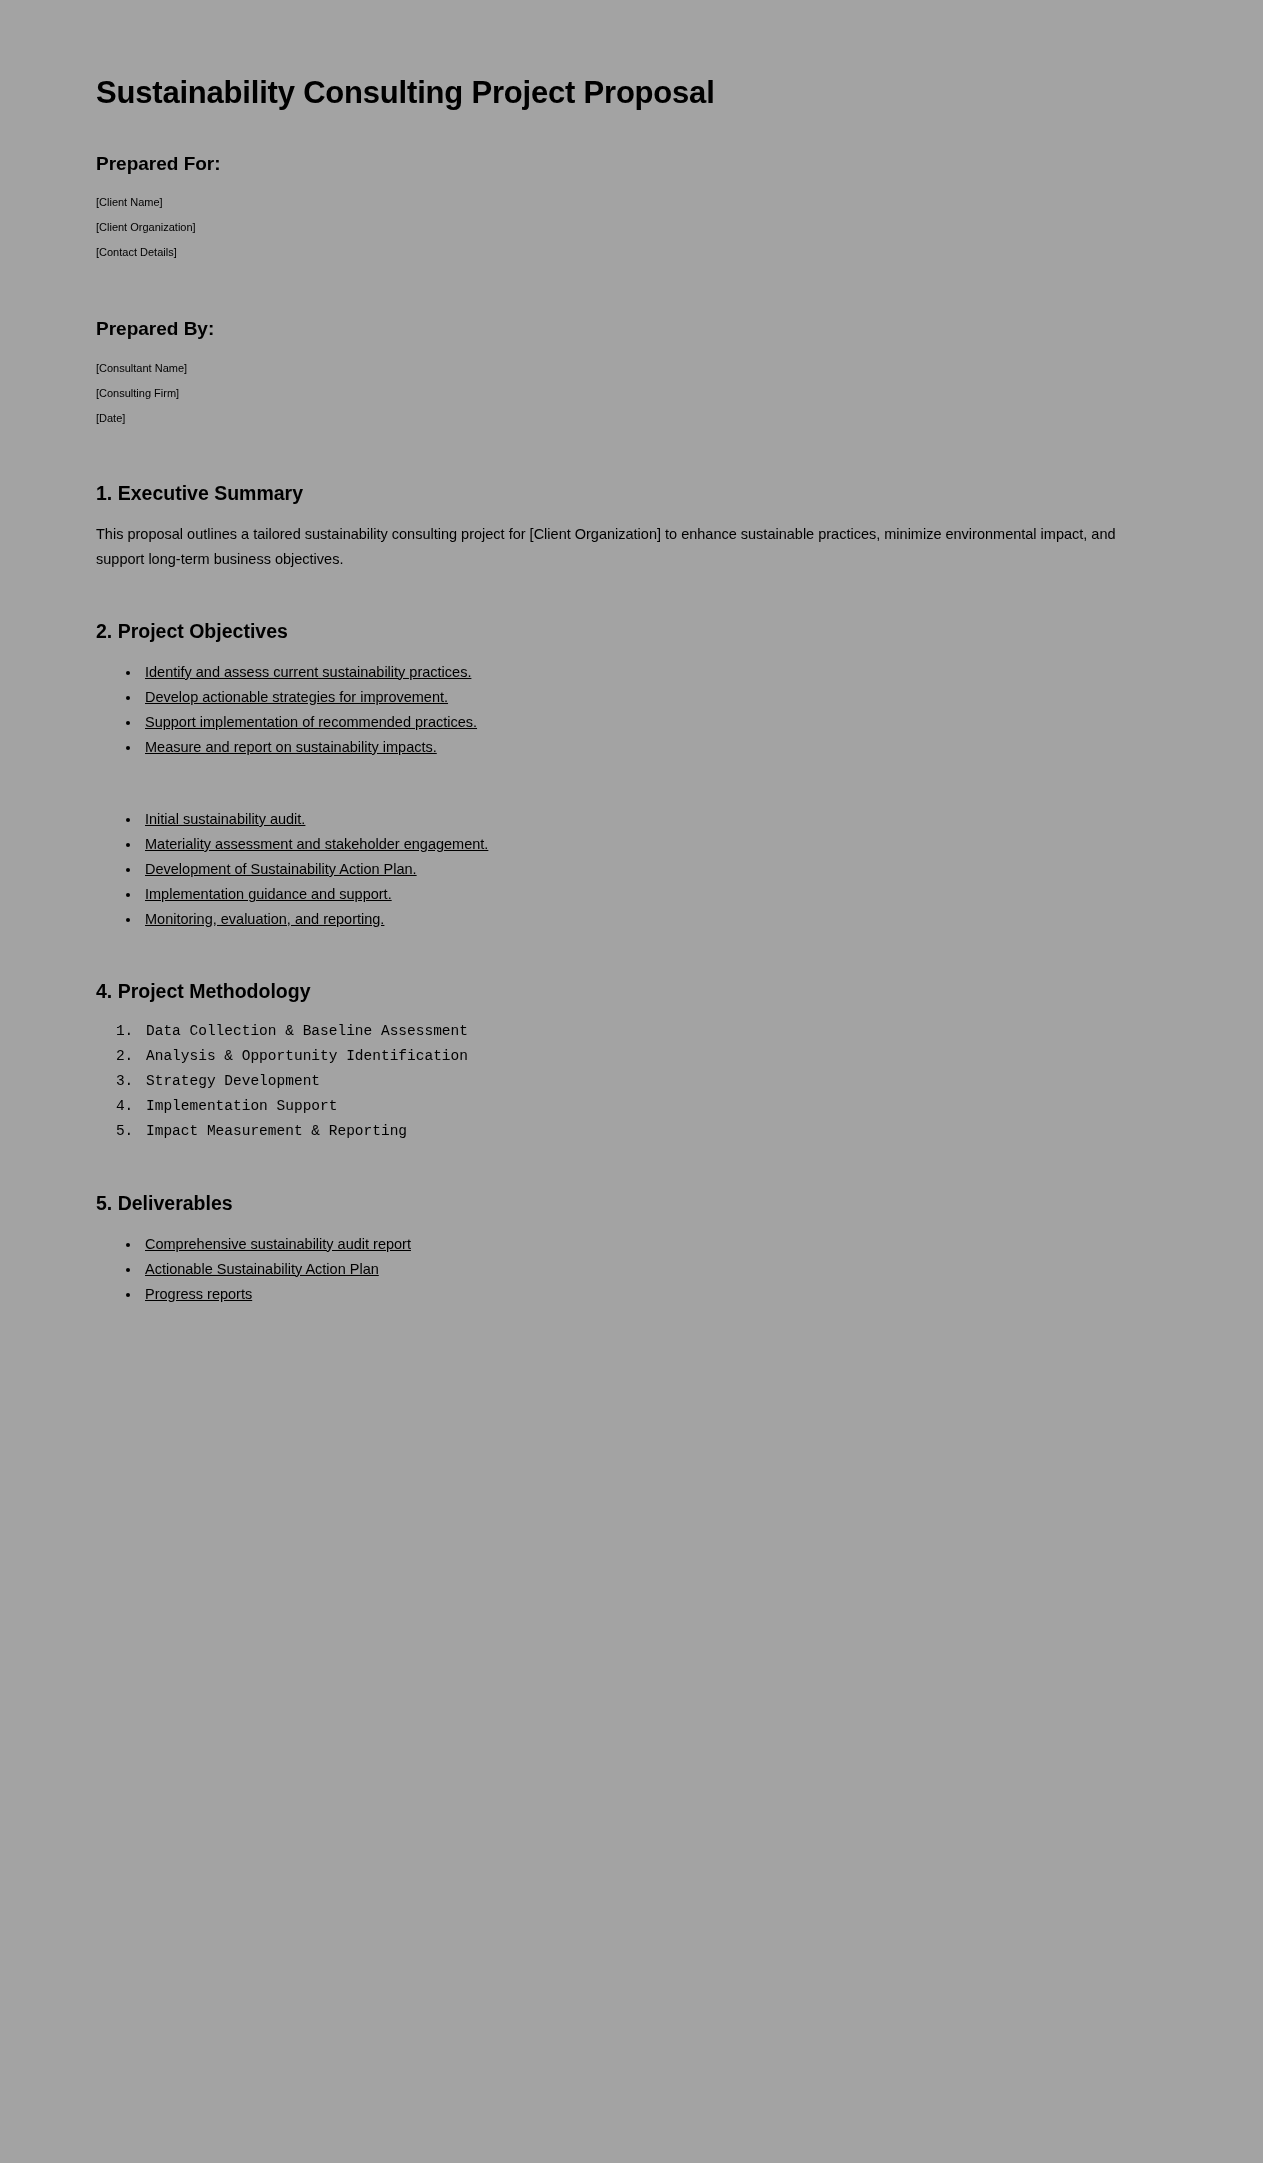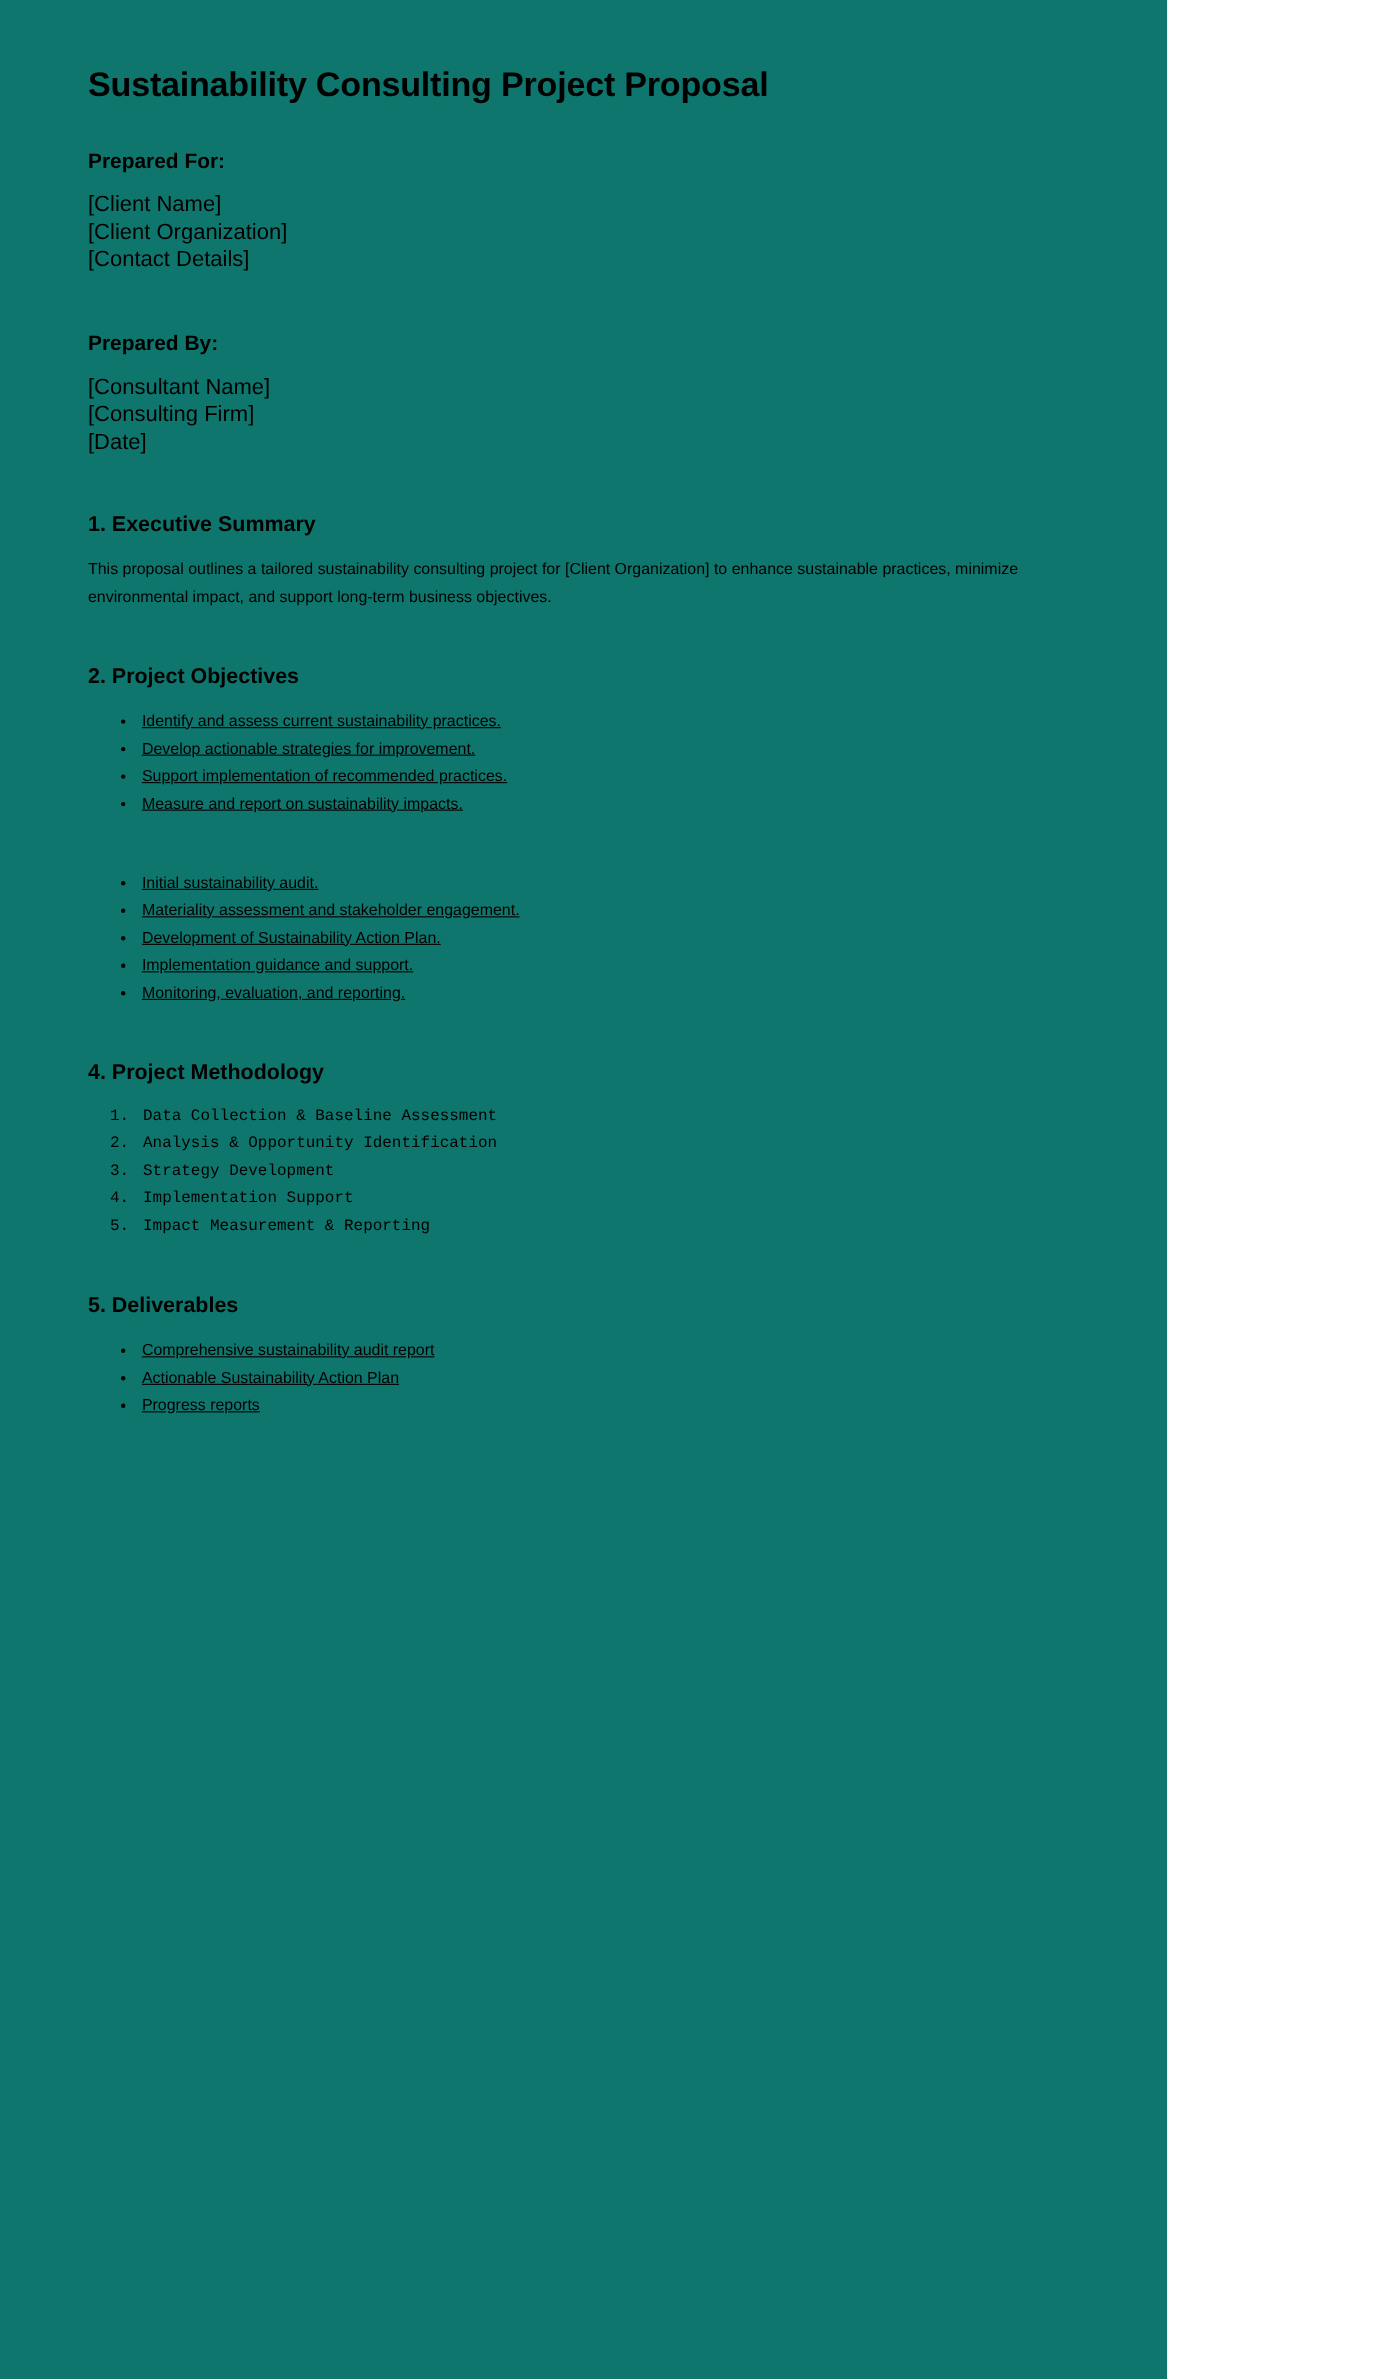--- a/index.html
+++ b/index.html
@@ -11,24 +11,24 @@
   }
   body {
     width: 1263px;
     min-height: 2163px;
     font-family: "Liberation Sans", sans-serif;
     color: #000000;
     -webkit-font-smoothing: antialiased;
   }
 
   .page {
-    width: 1061px;
+    width: 1263px;
     min-height: 2163px;
-    background: #0f766e;
-    padding: 0;
+    background: #a3a3a3;
+    padding: 16px;
     position: relative;
   }
 
   .content {
     padding-left: 80px;
     padding-right: 80px;
     padding-top: 48px;
   }
 
   
@@ -54,21 +54,21 @@
   .prepared-for-block { margin-top: 39px; }
   .prepared-by-block  { margin-top: 52px; }
 
   .meta-list {
     margin: 0;
     padding: 0;
     list-style: none;
     margin-top: 14px;
   }
   .meta-list li {
-    font-size: 20px;
+    font-size: 11px;
     line-height: 25px;
     margin: 0;
     padding: 0;
     color: #000;
   }
 
   
   .section { margin-top: 0; }
   .section-1 { margin-top: 50px; }
   .section-gap { margin-top: 47px; }

